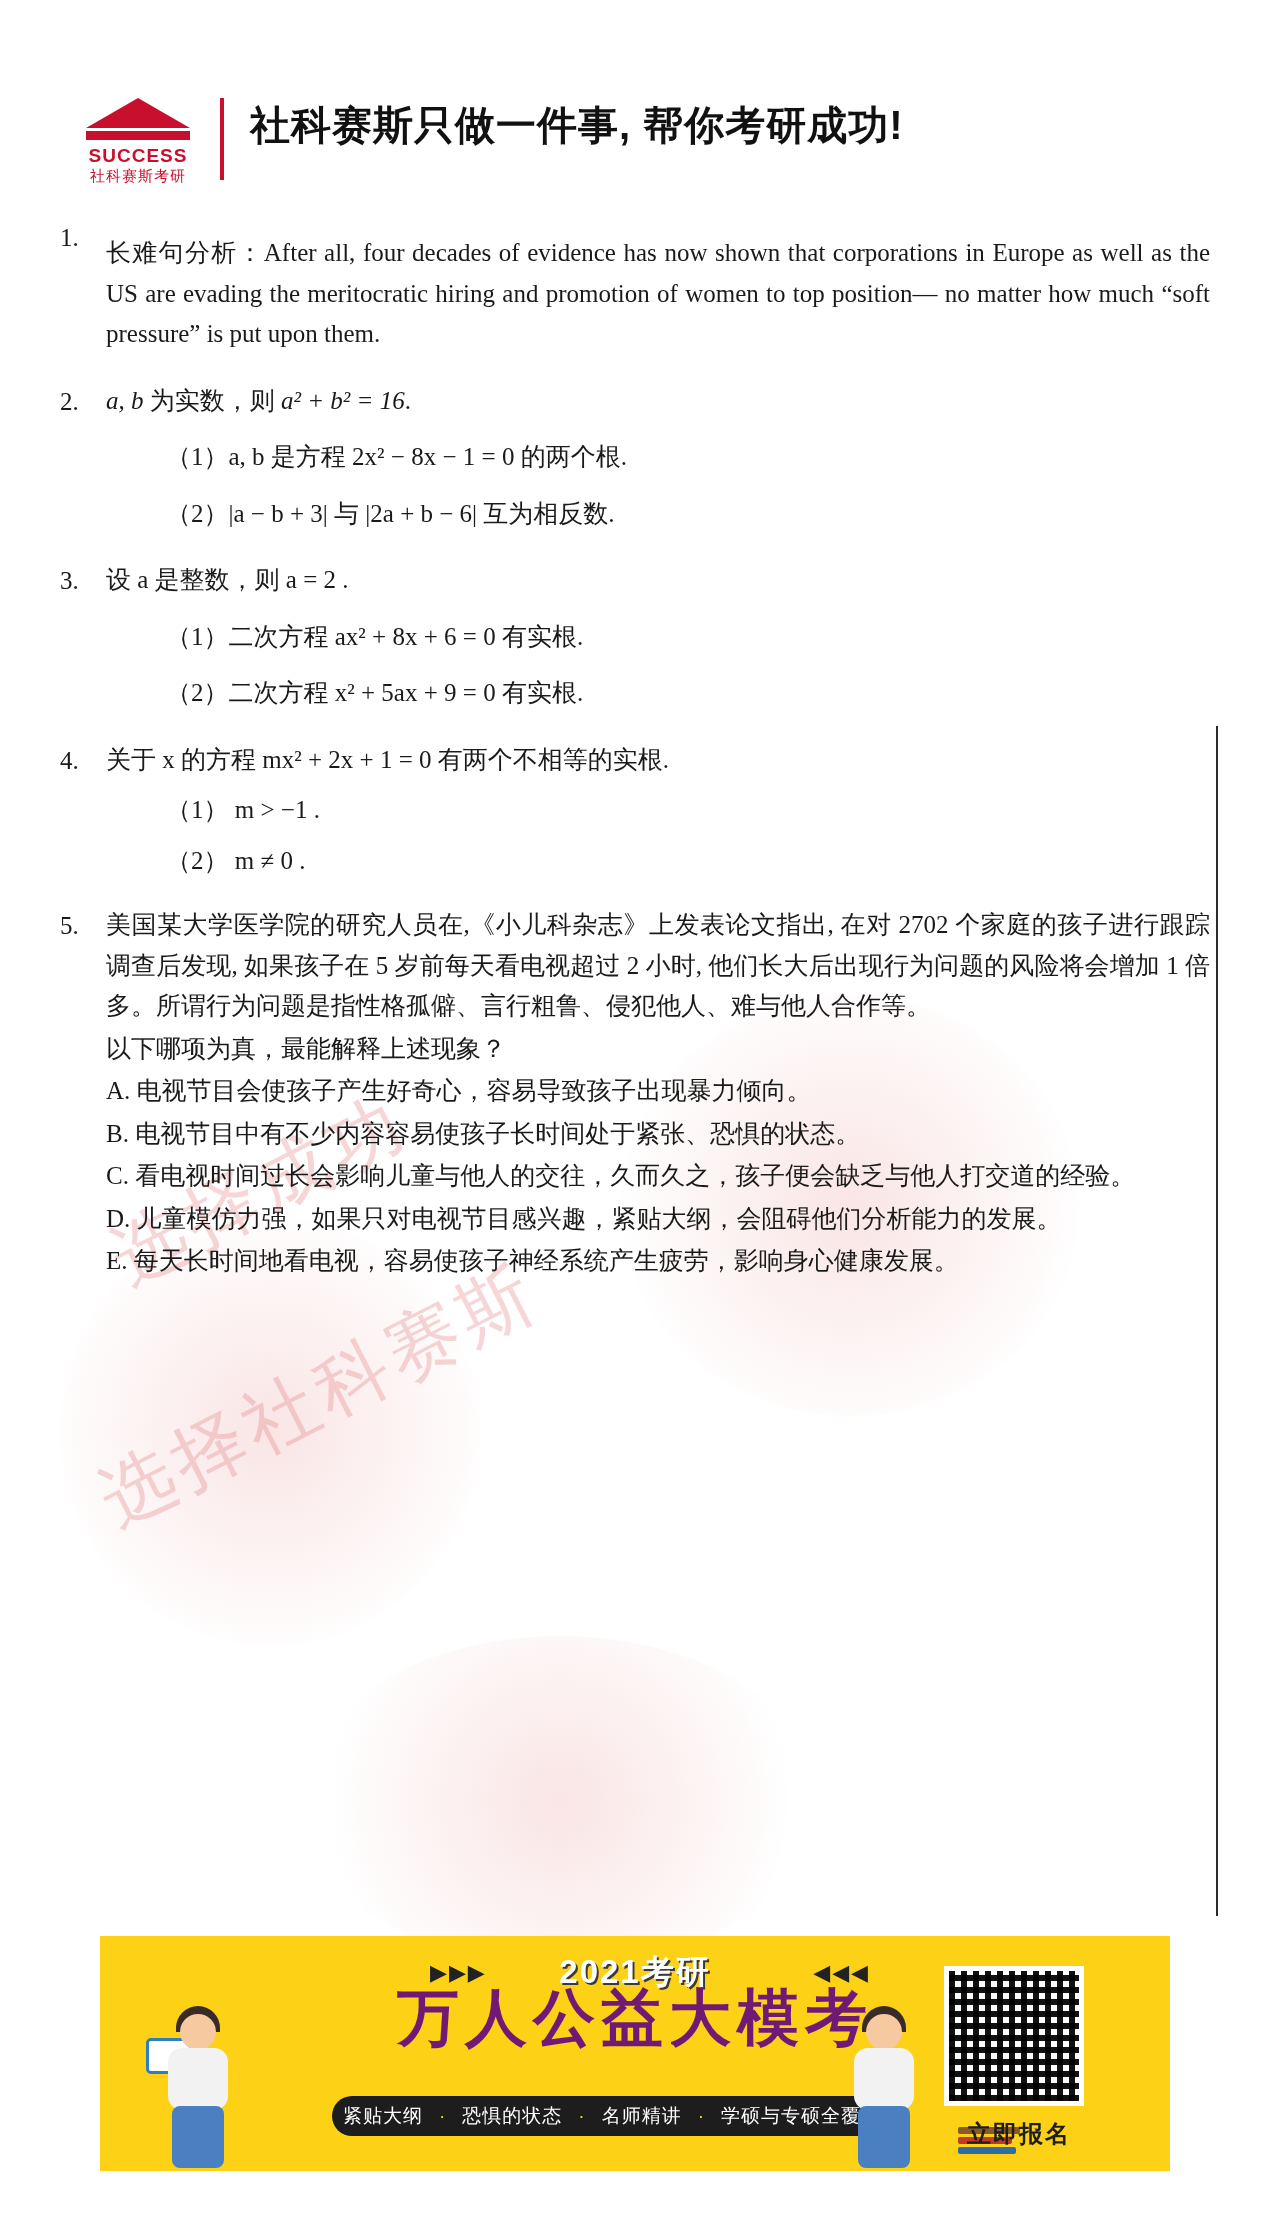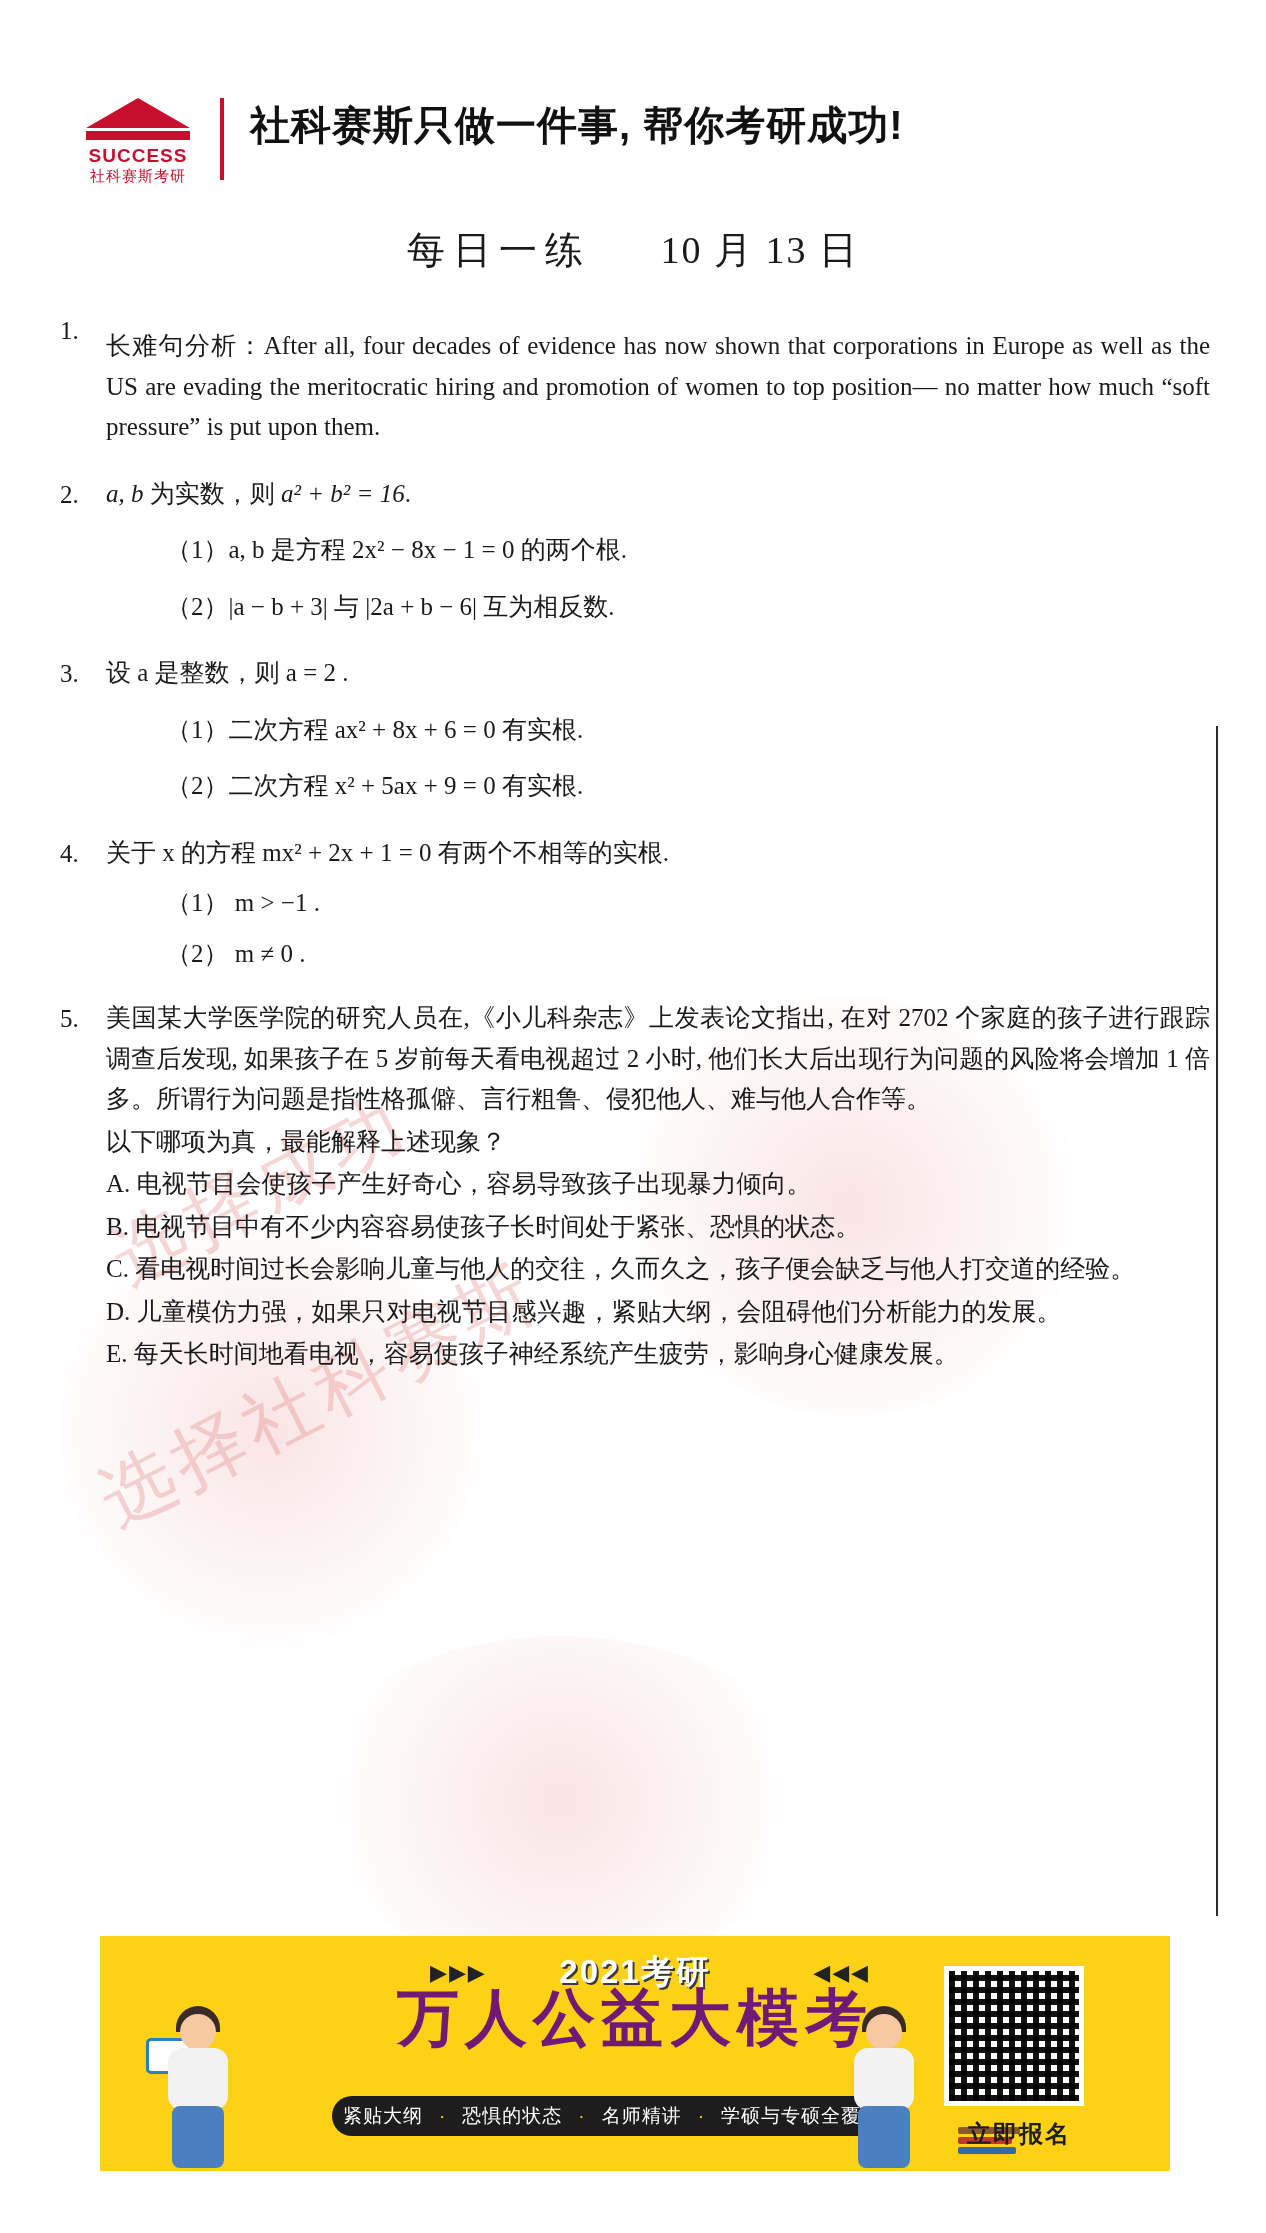--- a/index.html
+++ b/index.html
@@ -292,24 +292,20 @@
     <div class="logo">
       <div class="roof"></div>
       <div class="bar"></div>
       <div class="en">SUCCESS</div>
       <div class="cn">社科赛斯考研</div>
     </div>
     <div class="divider-v"></div>
     <div class="slogan">社科赛斯只做一件事, 帮你考研成功!</div>
   </div>
 
-  <div class="title-row">
-    <span class="t1">每日一练</span>
-    <span class="t2">10 月 13 日</span>
-  </div>
 
   <div class="right-rule"></div>
 
   <div class="content">
 
     <div class="item">
       <div class="num">1.</div>
       <div class="body just">
         <span>长难句分析：</span><span class="en">After all, four decades of evidence has now shown that corporations in Europe as well as the US are evading the meritocratic hiring and promotion of women to top position— no matter how much “soft pressure” is put upon them.</span>
       </div>

